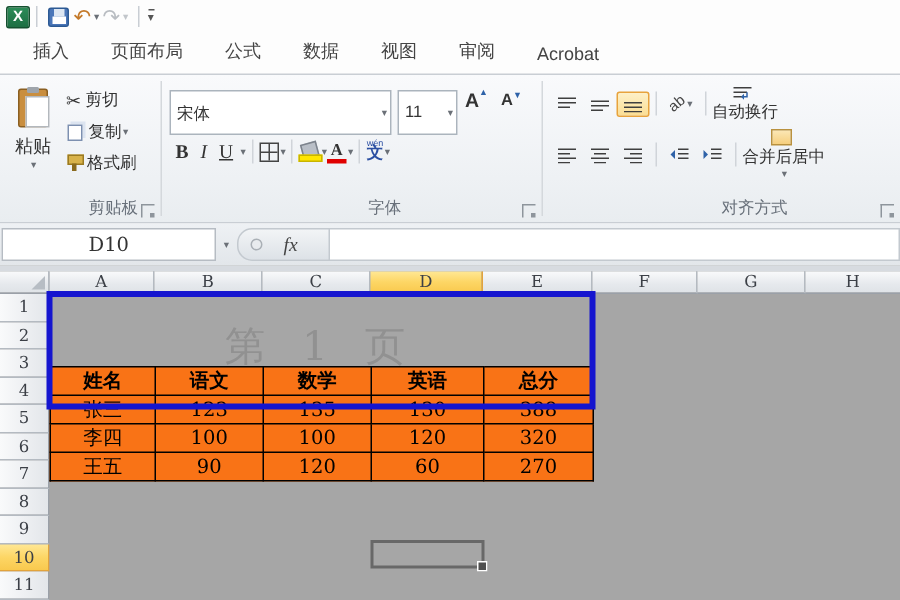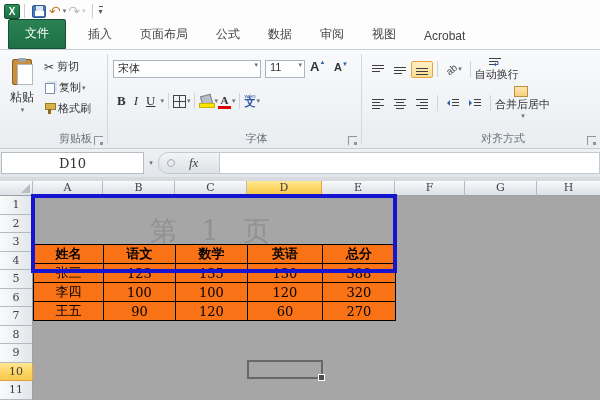--- a/index.html
+++ b/index.html
@@ -51,21 +51,21 @@
   .sbtns { position:absolute; left:44px; top:6px; width:62px; }
   .sbtn { display:flex; align-items:center; height:21px; white-space:nowrap; font-size:11px; }
   .ico-cut { font-size:12px; color:#4a5precision0; margin-right:3px; }
   .ico-copy { width:10px; height:11px; border:1px solid #7d90b0; background:#fff; box-shadow:2px -2px 0 -0px #dce4f0; margin:2px 4px 0 1px; }
   .ico-brush { width:11px; height:11px; position:relative; margin-right:3px; }
   .ico-brush::before { content:""; position:absolute; left:1px; top:0; width:9px; height:5px; background:#d8b24a; border:1px solid #9a7a22; }
   .ico-brush::after { content:""; position:absolute; left:4px; top:6px; width:3px; height:5px; background:#8a6a1e; }
 
   
   .g-font { position:absolute; left:108px; top:0; width:253px; height:99px; }
-  .combo { background:#fff; border:1px solid #abb4bd; height:18px; display:flex; align-items:flex-start;
+  .combo { background:#fff; border:1px solid #abb4bd; height:30px; display:flex; align-items:center;
            font-size:11px; padding:0 2px 0 4px; }
   .combo .arrow { margin-left:auto; font-size:7px; color:#6b7077; }
   .fname { position:absolute; left:5px; top:10px; width:148px; }
   .fsize { position:absolute; left:157px; top:10px; width:40px; }
   .grow { position:absolute; left:202px; top:9px; font-size:13px; font-weight:bold; }
   .shrink { position:absolute; left:226px; top:11px; font-size:11px; font-weight:bold; }
   .supmark { font-size:6px; color:#2e62a8; vertical-align:top; }
   .fontrow2 { position:absolute; left:5px; top:40px; width:246px; height:22px; display:flex; align-items:center; }
   .fr-sep { width:1px; height:16px; background:#d0d4d9; margin:0 4px; }
   .bbtn { font-size:13px; padding:0 4px; }
@@ -153,27 +153,26 @@
     <span class="floppy"></span>
     <span class="undo-glyph">↶</span>
     <span class="dd-mini">▾</span>
     <span class="redo-glyph">↷</span>
     <span class="dd-mini dis">▾</span>
     <span class="qat-sep"></span>
     <span class="qat-more">▾</span>
   </div>
 
   <div class="tabstrip">
-    <div class="tab file">文件</div>
     <div class="tab">插入</div>
     <div class="tab">页面布局</div>
     <div class="tab">公式</div>
     <div class="tab">数据</div>
+    <div class="tab">视图</div>
     <div class="tab">审阅</div>
-    <div class="tab">视图</div>
     <div class="tab">Acrobat</div>
   </div>
 
   <div class="ribbon">
 
     <div class="g-clip">
       <div class="paste-btn">
         <span class="clipboard-ico"></span>
         <span class="lbl">粘贴</span>
         <span class="dd">▾</span>

